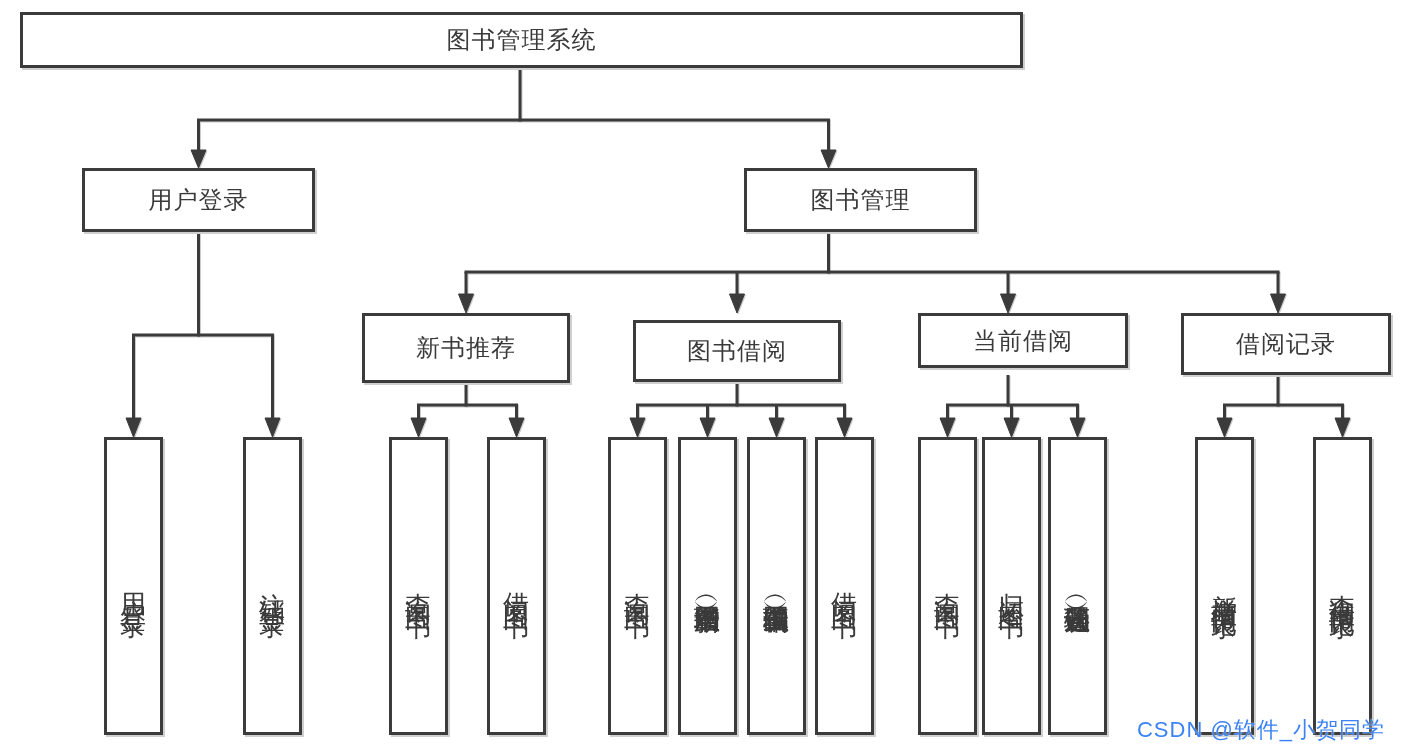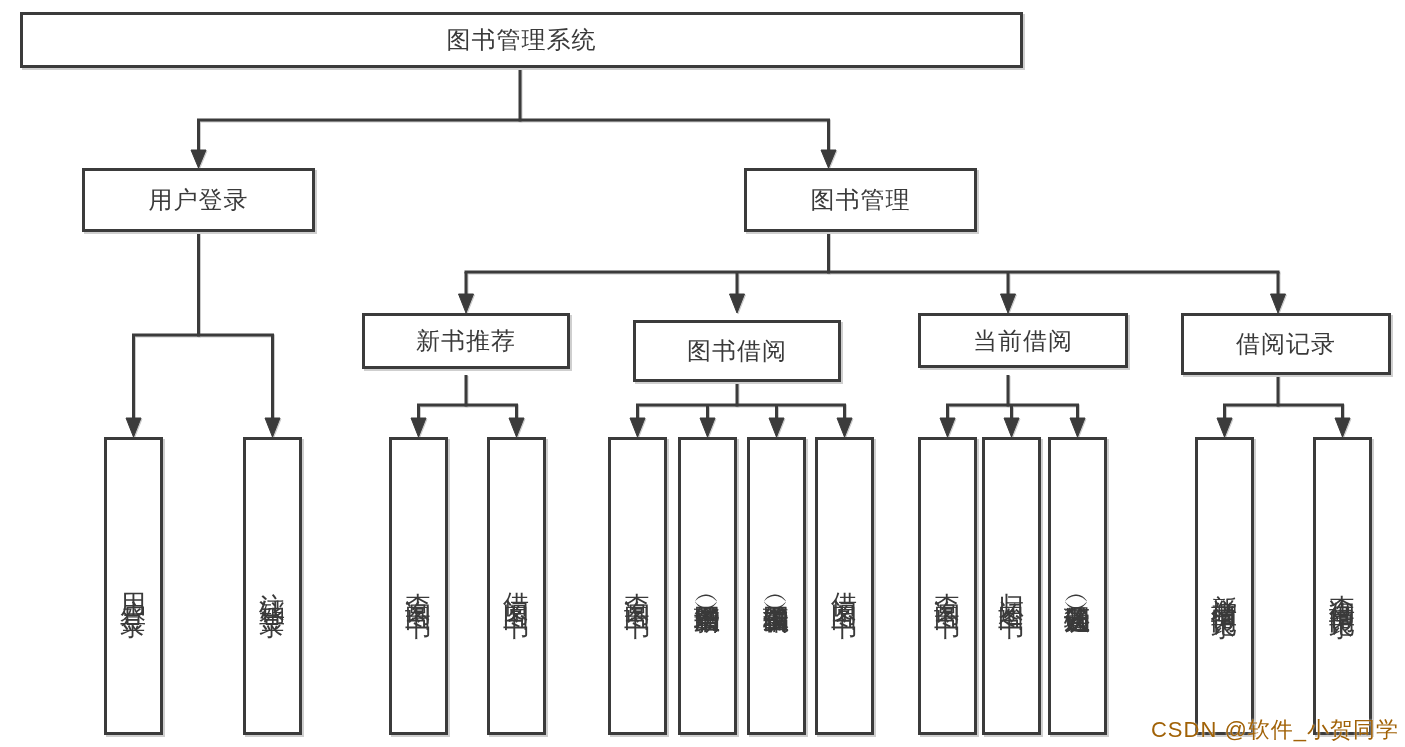--- a/index.html
+++ b/index.html
@@ -44,24 +44,24 @@
     font-size: 26px;
     writing-mode: vertical-rl;
     text-orientation: mixed;
     line-height: 1;
   }
   .ls-wide { letter-spacing: 7px; }
   .ls-mid  { letter-spacing: 4px; }
   .ls-none { letter-spacing: 0; }
   .watermark {
     position: absolute;
-    right: 6px;
+    right: 20px;
     bottom: 2px;
     font-size: 22px;
-    color: #a16207;
+    color: #3b82f6;
     letter-spacing: 1px;
     white-space: nowrap;
     text-shadow: 0 0 2px #ffffff;
   }
 </style>
 </head>
 <body>
 
 <div class="canvas">
 
@@ -139,21 +139,21 @@
       <line x1="1342.5" y1="405" x2="1342.5" y2="420"></line>
       <polygon points="1335,418 1350,418 1342.5,437" stroke-width="1"></polygon>
     </g>
   </svg>
 
   <div class="node h" style="left:20px; top:12px; width:1003px; height:56px;">图书管理系统</div>
 
   <div class="node h" style="left:82px; top:168px; width:233px; height:64px;">用户登录</div>
   <div class="node h" style="left:712px; top:168px; width:233px; height:64px;margin-left:32px;">图书管理</div>
 
-  <div class="node h" style="left:362px; top:313px; width:208px; height:56px;">新书推荐</div>
+  <div class="node h" style="left:362px; top:313px; width:208px; height:70px;">新书推荐</div>
   <div class="node h" style="left:633px; top:320px; width:208px; height:62px;">图书借阅</div>
   <div class="node h" style="left:918px; top:313px; width:210px; height:55px;">当前借阅</div>
   <div class="node h" style="left:1173px; top:313px; width:210px; height:62px;margin-left:8px;">借阅记录</div>
 
   <div class="node leaf ls-wide" style="left:104px;">用户登录</div>
   <div class="node leaf ls-wide" style="left:243px;">注销登录</div>
 
   <div class="node leaf ls-wide" style="left:389px;">查询图书</div>
   <div class="node leaf ls-wide" style="left:487px;">借阅图书</div>
 

